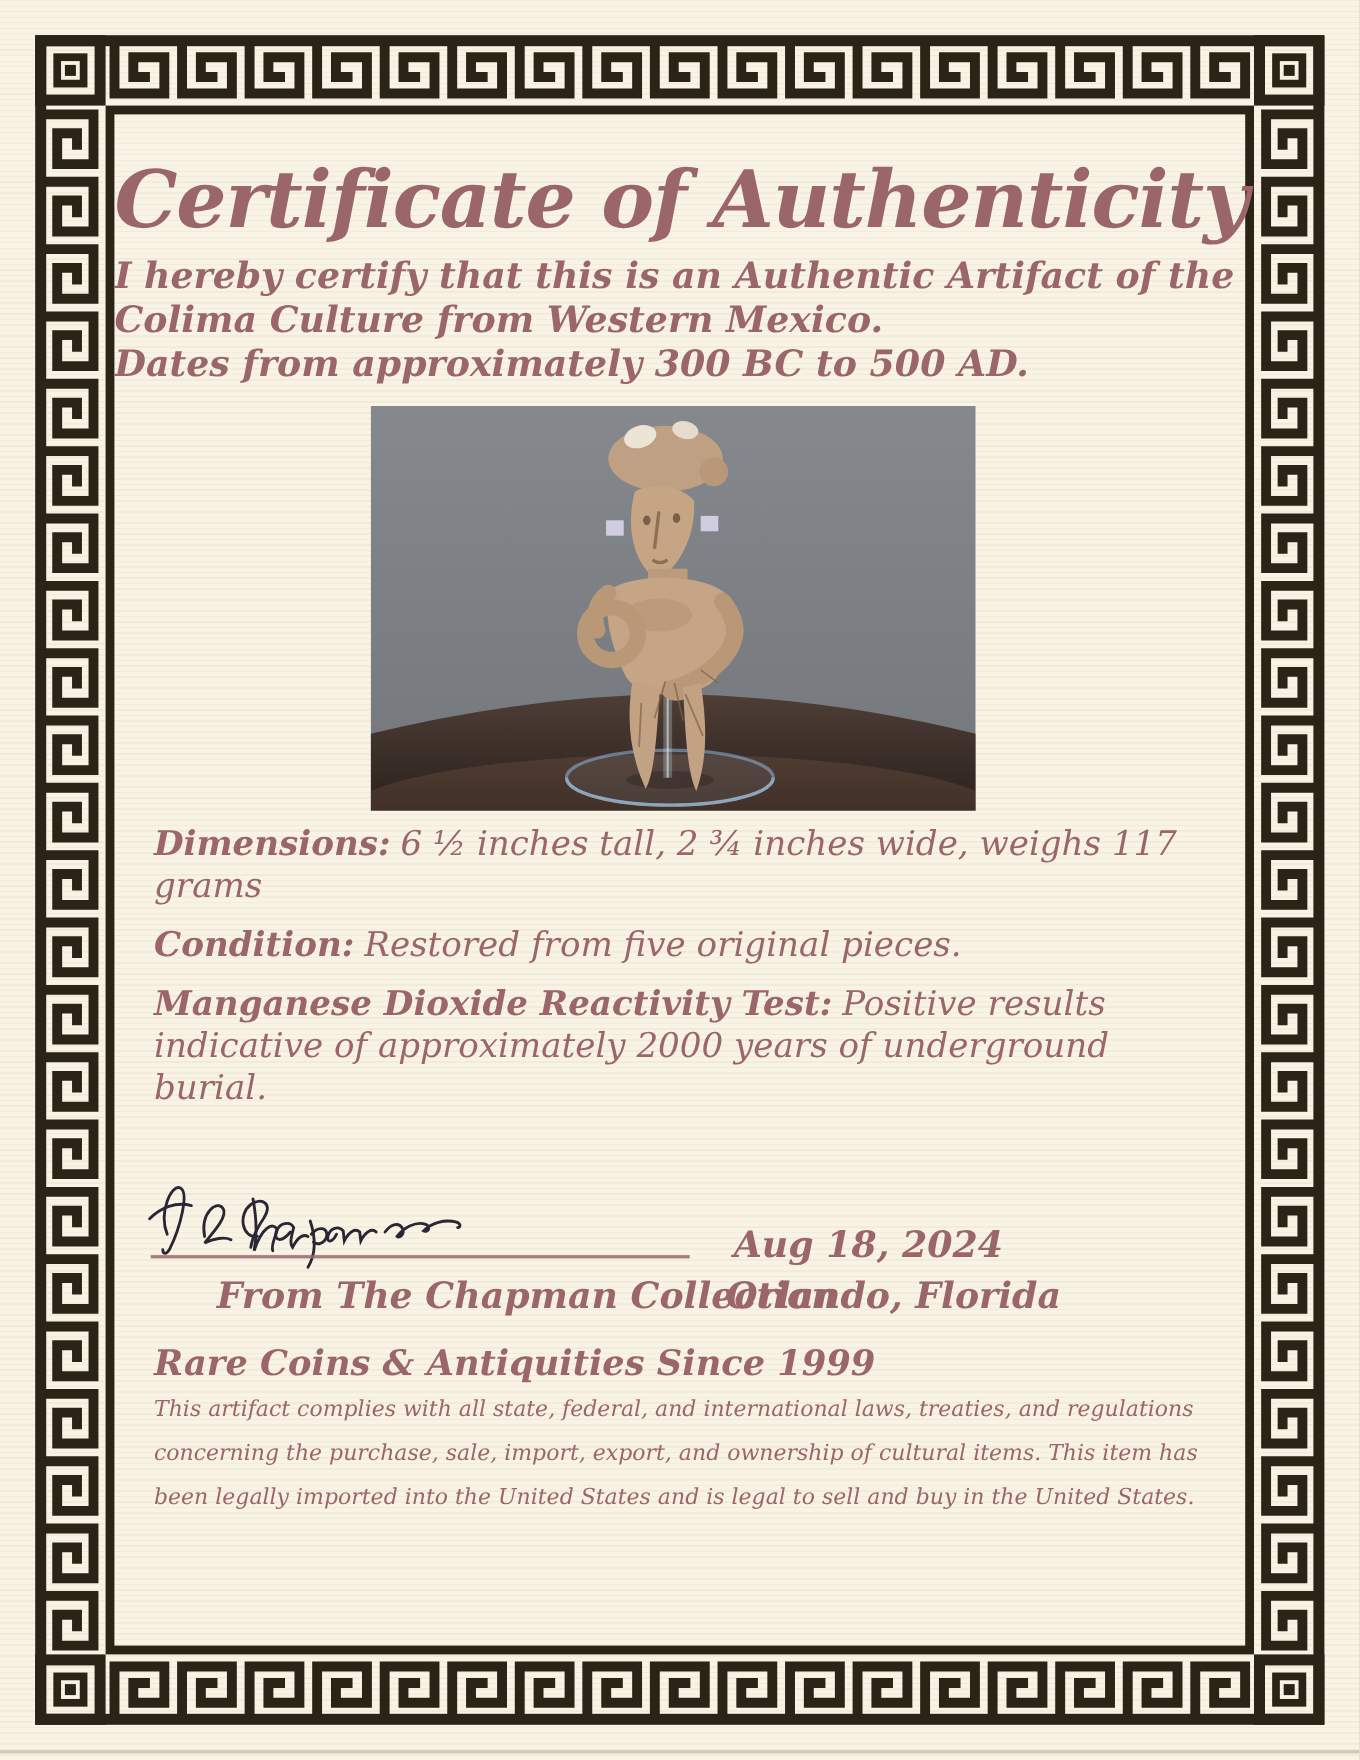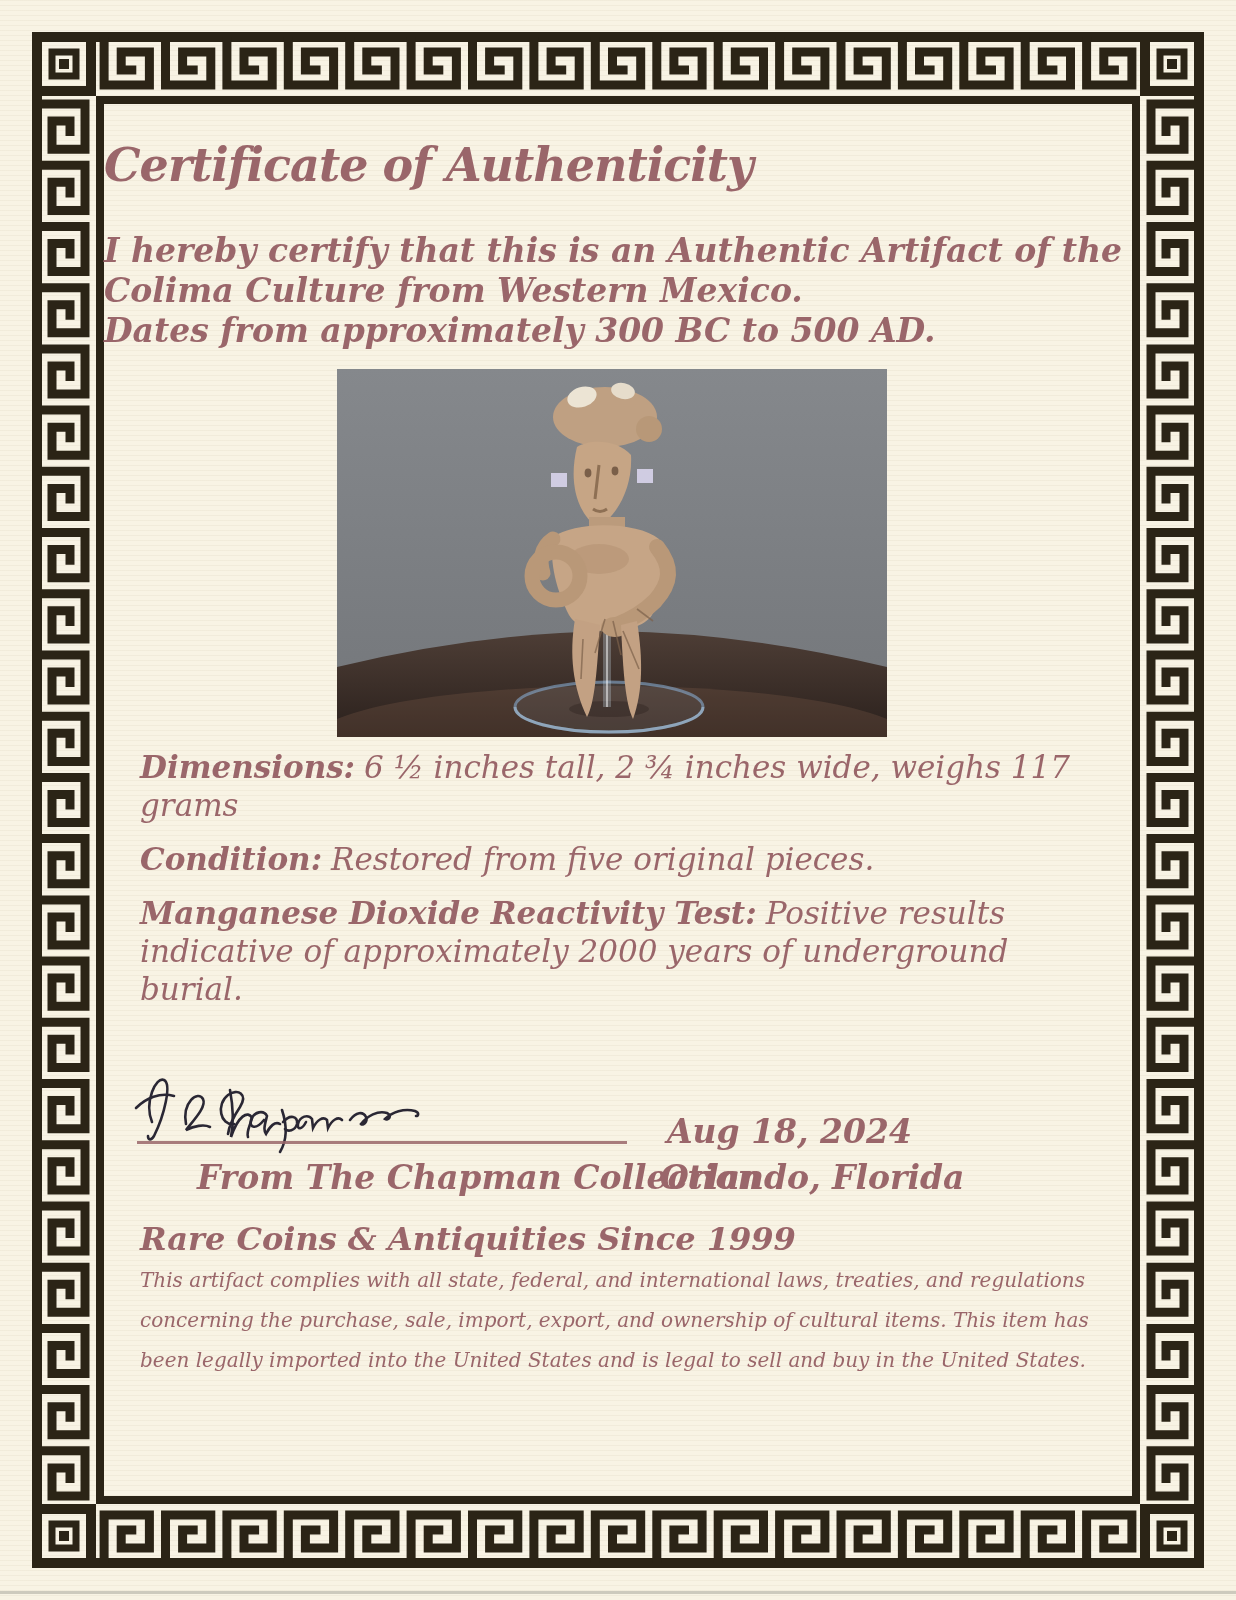--- a/index.html
+++ b/index.html
@@ -19,21 +19,21 @@
   
   .page::after{
     content:"";position:absolute;left:0;right:0;bottom:6px;height:3px;
     background:rgba(125,125,118,.35);
   }
   .border-svg{position:absolute;left:0;top:0;pointer-events:none;}
   .content{position:absolute;inset:0;color:var(--accent,#9a666a);}
   .title{
     position:absolute;left:104px;top:138px;width:876px;
     text-align:left;
-    font-size:46px;font-weight:bold;font-style:italic;
+    font-size:72px;font-weight:bold;font-style:italic;
     letter-spacing:-1px;white-space:nowrap;
   }
   .statement{
     position:absolute;left:104px;top:231px;width:1028px;
     text-align:left;font-size:33px;font-weight:bold;font-style:italic;
     line-height:40px;
   }
   .photo{
     position:absolute;left:337px;top:369px;width:550px;height:368px;
   }

